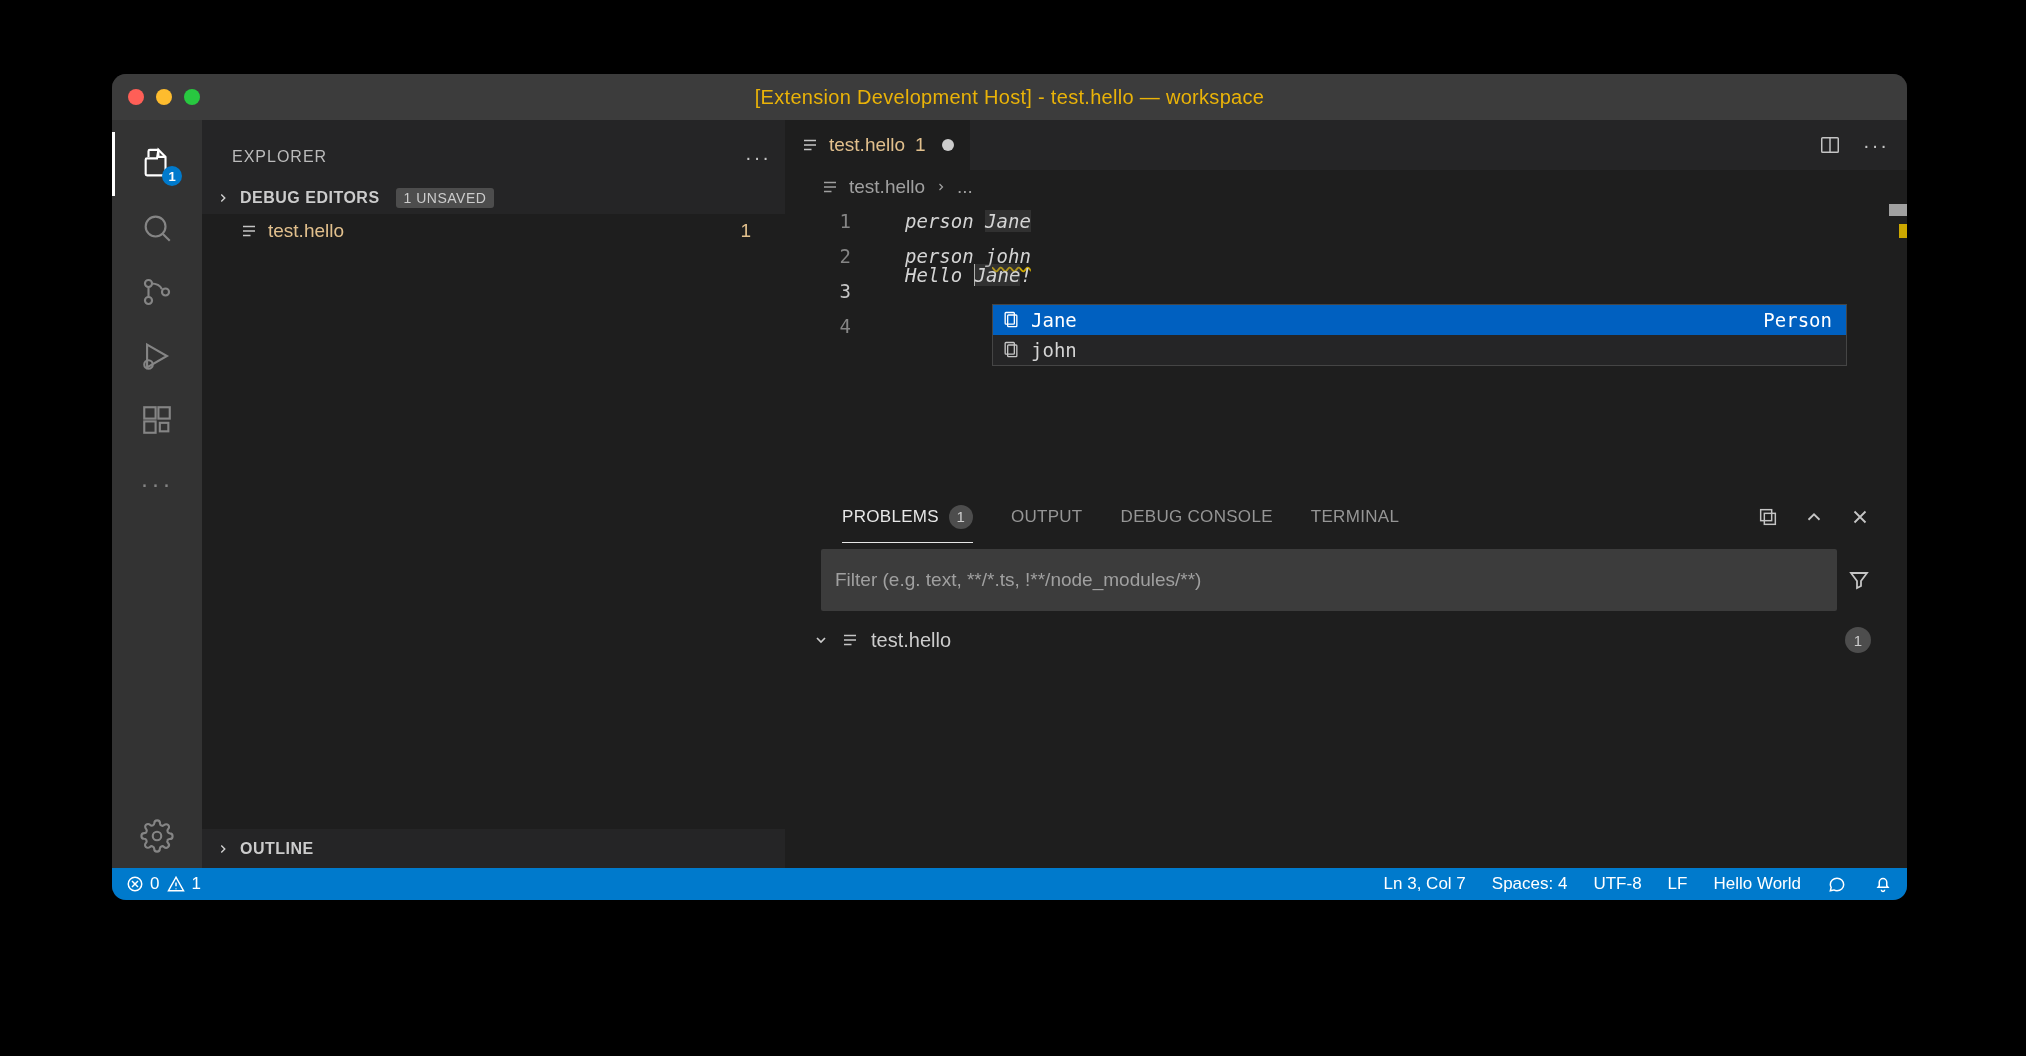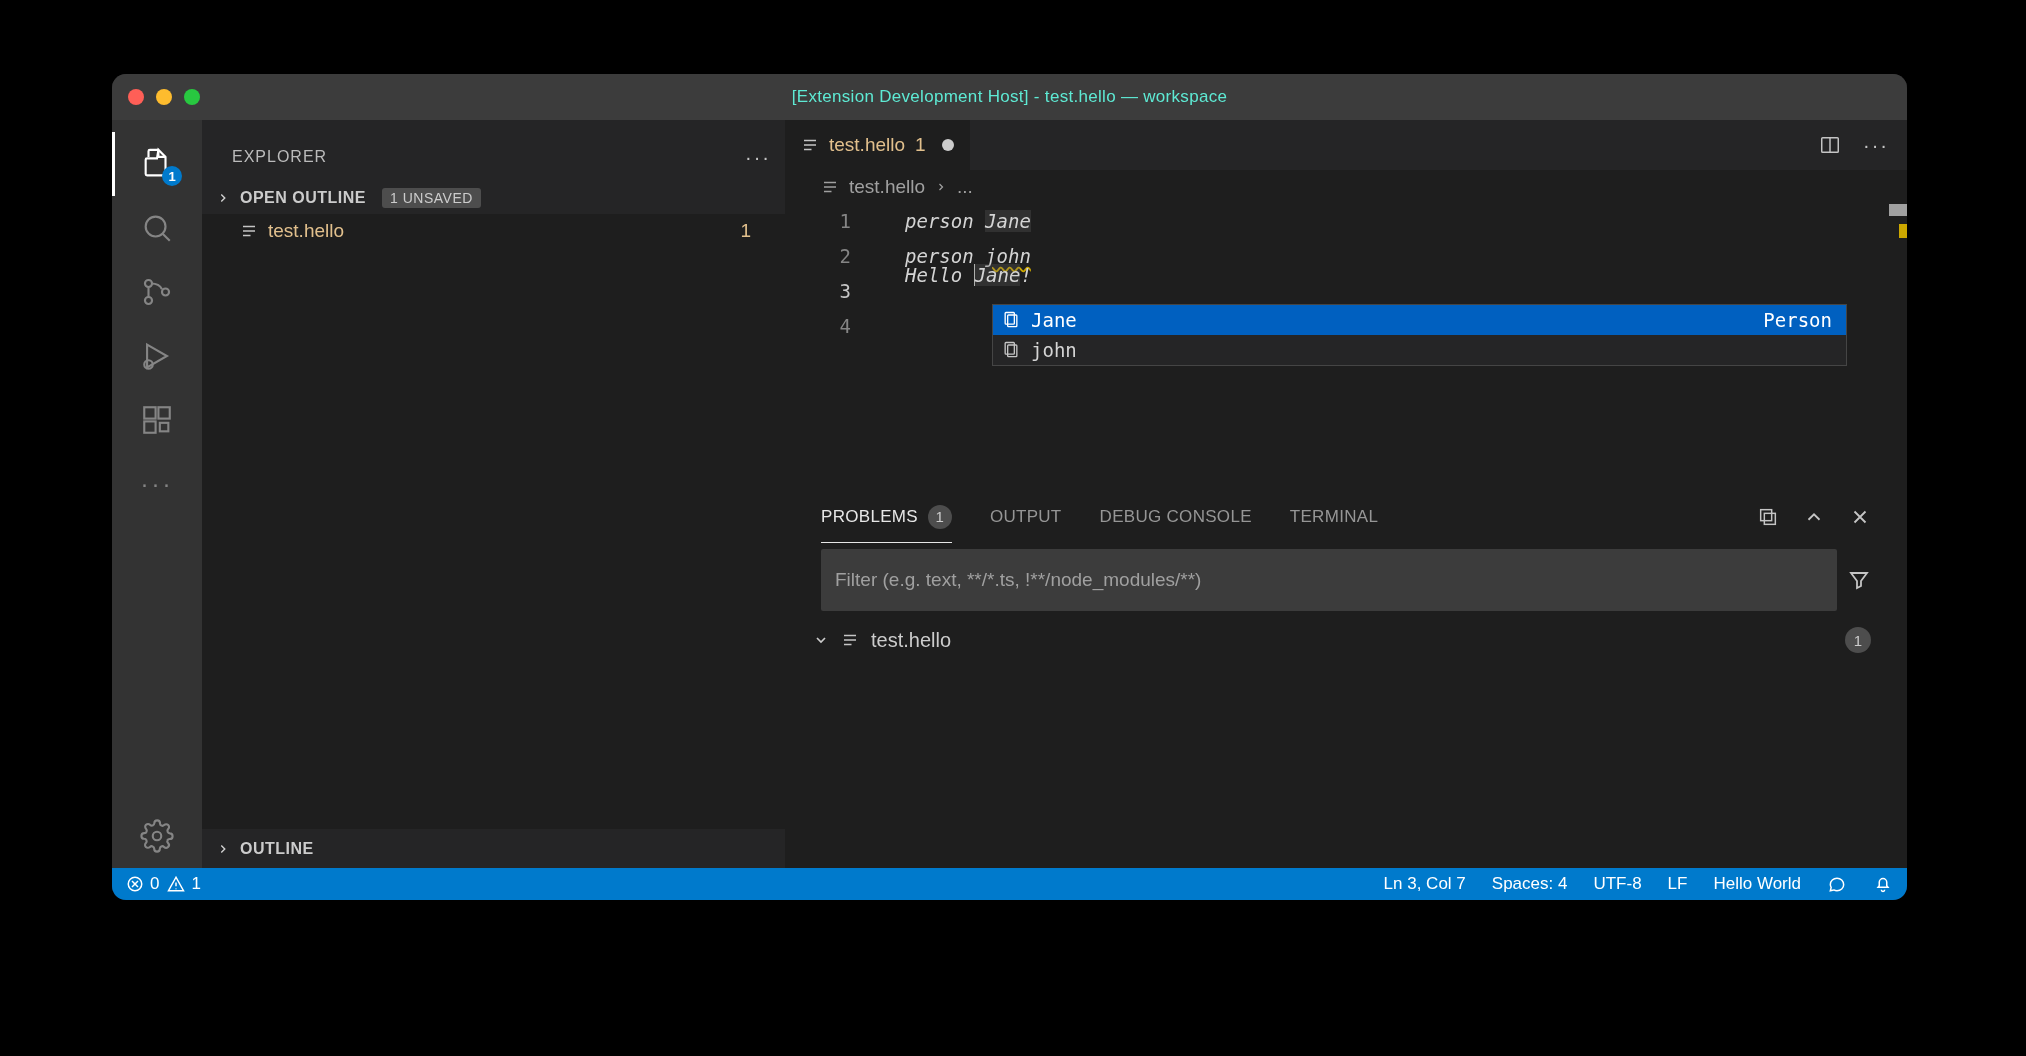--- a/index.html
+++ b/index.html
@@ -34,22 +34,22 @@
 }
 .traffic-lights { display: flex; gap: 12px; padding-left: 16px; align-items: center; }
 .traffic-light { width: 16px; height: 16px; border-radius: 50%; }
 .tl-close { background: #ff5f57; }
 .tl-min { background: #febc2e; }
 .tl-max { background: #28c840; }
 .titlebar-title {
   position: absolute;
   left: 0; right: 0;
   text-align: center;
-  font-size: 17px;
-  color: #5eead4;
+  font-size: 20px;
+  color: #eab308;
   letter-spacing: 0.3px;
 }
 .body-area {
   flex: 1;
   display: flex;
   min-height: 0;
 }
 .activitybar {
   width: 90px;
   background: #333333;
@@ -145,21 +145,21 @@
 .mini-scroll .seg1 { position:absolute; top:0; right:0; width:18px; height:12px; background:#a0a0a0; }
 .mini-scroll .seg2 { position:absolute; top:20px; right:0; width:8px; height:14px; background:#cca700; }
 .panel {
   flex:1; border-top:1px solid #1e1e1e; background:#1e1e1e; display:flex; flex-direction:column;
 }
 .panel-tabs {
   display:flex; align-items:center; gap:38px; padding:0 36px; height:52px;
   color:#969696; font-size:17px; letter-spacing:0.3px;
 }
 .panel-tab { display:flex; align-items:center; gap:10px; height:100%; }
-.panel-tab.active { color:#e7e7e7; border-bottom:1px solid #e7e7e7; }
+.panel-tab.active { color:#e7e7e7; border-bottom:1px solid #e7e7e7;margin-left:21px; }
 .count-badge { background:#4d4d4d; color:#cccccc; border-radius:12px; min-width:24px; height:24px; display:flex; align-items:center; justify-content:center; font-size:15px;}
 .panel-actions { margin-left:auto; display:flex; gap:24px; color:#c5c5c5; }
 .filter-row { padding: 6px 36px; display:flex; gap:10px; align-items:center; }
 .filter-input {
   flex:1; background:#3c3c3c; border:none; outline:none; color:#cccccc;
   font-size:19px; padding:20px 14px; border-radius:2px;
 }
 .filter-input::placeholder { color:#a0a0a0; }
 .filter-icon { color:#c5c5c5; }
 .problem-group { padding:10px 36px 4px 28px; display:flex; align-items:center; gap:12px; color:#cccccc; font-size:20px; }
@@ -250,21 +250,21 @@
       <div class="sidebar-header">
         <span>EXPLORER</span>
         <span class="more-dots">···</span>
       </div>
       <div class="sidebar-section">
         <span class="chev">
           <svg width="14" height="14" viewBox="0 0 24 24" fill="none" stroke="#cccccc" stroke-width="2.5">
               <path d="M9 6l6 6-6 6"></path>
             </svg>
         </span>
-        <span>OPEN OUTLINE</span>
+        <span>DEBUG EDITORS</span>
         <span class="unsaved-badge">1 UNSAVED</span>
       </div>
       <div class="file-tree">
         <div class="file-row">
           <span class="file-row-left">
             <span class="file-icon">
               <svg width="18" height="18" viewBox="0 0 24 24" fill="none" stroke="#c5c5c5" stroke-width="1.8">
                   <path d="M4 6h16M4 12h16M4 18h10"></path>
                 </svg>
             </span>

